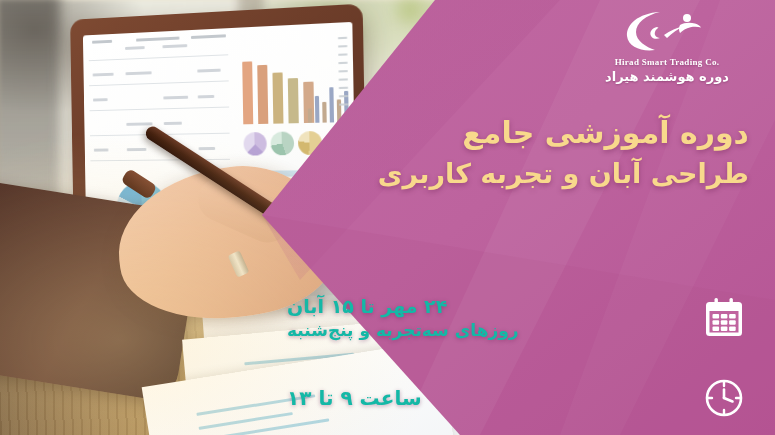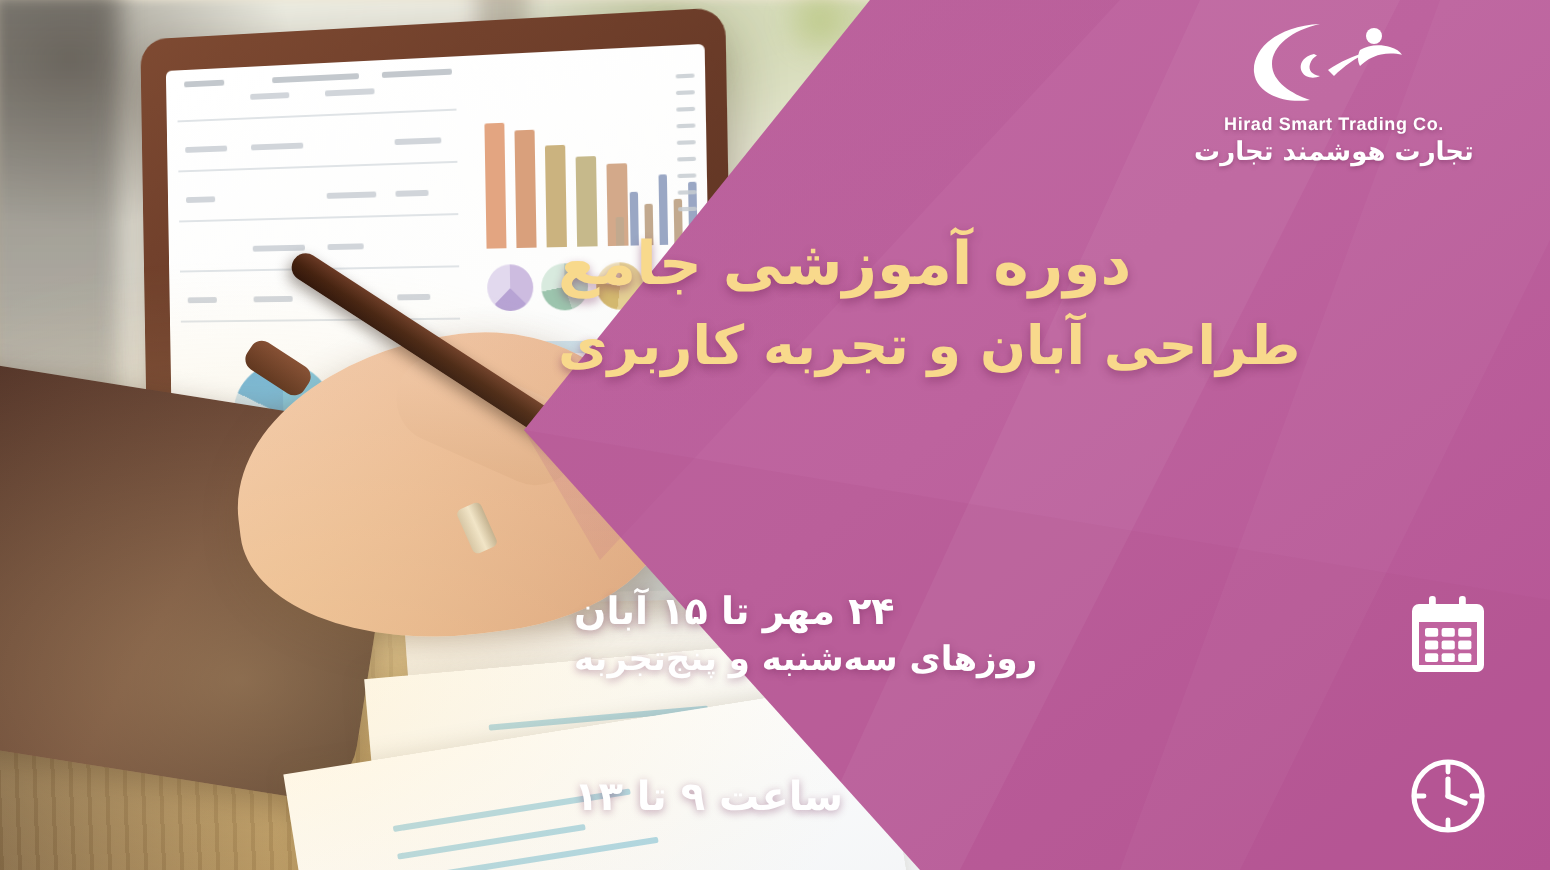--- a/index.html
+++ b/index.html
@@ -186,52 +186,52 @@
   
   .content{position:absolute;inset:0;}
 
   
   .logo{
     position:absolute;right:18px;top:8px;width:180px;
     text-align:center;color:#fff;
   }
   .logo-mark{height:46px;display:flex;align-items:center;justify-content:center;}
   .logo-en{
-    font-family:Liberation Sans, sans-serif;
+    font-family:Liberation Serif, serif;
     font-size:9px;font-weight:700;letter-spacing:.3px;
     color:#fff;margin-top:3px;direction:ltr;
     text-shadow:0 1px 2px rgba(90,30,70,.35);
   }
   .logo-fa{
     font-size:13px;font-weight:700;color:#fff;margin-top:2px;
     letter-spacing:.5px;text-shadow:0 1px 2px rgba(90,30,70,.35);
   }
 
   
   .headline{
     position:absolute;right:26px;top:112px;width:470px;
-    text-align:left;color:#f8d98c;
+    text-align:right;color:#f8d98c;
   }
   .h-line{
     font-size:30px;font-weight:700;line-height:1.42;
     letter-spacing:.5px;
     text-shadow:0 2px 5px rgba(110,35,85,.45);
   }
   .h-line.small{font-size:27px;}
   .h-en{
     direction:ltr;font-size:26px;font-weight:700;
     line-height:1.5;letter-spacing:.2px;
     text-shadow:0 2px 5px rgba(110,35,85,.45);
   }
 
   
   .info{
     position:absolute;right:24px;width:470px;
     display:flex;align-items:center;justify-content:flex-start;gap:16px;
-    color:#ffffff;
+    color:#14b8a6;
   }
   .info.date{top:292px;}
   .info.time{top:372px;}
   .info-ico{
     flex:0 0 auto;width:54px;height:52px;
     display:flex;align-items:center;justify-content:center;
   }
   .info-txt{
     flex:1 1 auto;text-align:left;padding-left:6px;direction:rtl;
   }
@@ -392,21 +392,21 @@
           <path d="M33 18 C28 19 25 23 27 27 C28.5 30 33 30.5 36 29 C32 28.5 30 26 31 23 C31.6 21 33 19.6 34.5 18.8 Z" fill="#ffffff"></path>
 
           <circle cx="63" cy="9" r="4" fill="#ffffff"></circle>
 
           <path d="M56 16 C60 13.5 66 13 71 14.5 C74 15.4 76 16.8 77 18.4 C74 17.6 70 17.4 66.5 18.2 C62 19.2 58.5 21.4 56 24 C54.6 21.6 54.8 18.2 56 16 Z" fill="#ffffff"></path>
 
           <path d="M40 26 C46 22 53 18.5 60 17 C54 20 48 24 43 29 Z" fill="#ffffff"></path>
         </svg>
       </div>
       <div class="logo-en">Hirad Smart Trading Co.</div>
-      <div class="logo-fa">تجارت هوشمند تجارت</div>
+      <div class="logo-fa">دوره هوشمند هیراد</div>
     </div>
 
     <div class="headline">
       <div class="h-line">دوره آموزشی  جامع</div>
       <div class="h-line small">طراحی آبان و تجربه کاربری</div>
     </div>
 
     <div class="info date">
       <div class="info-ico">
         <svg width="44" height="44" viewBox="0 0 44 44" xmlns="http://www.w3.org/2000/svg">
@@ -422,21 +422,21 @@
             <rect x="18.8" y="24.3" width="6.6" height="4.4" rx="1"></rect>
             <rect x="27.1" y="24.3" width="6.6" height="4.4" rx="1"></rect>
             <rect x="10.5" y="30.6" width="6.6" height="4.4" rx="1"></rect>
             <rect x="18.8" y="30.6" width="6.6" height="4.4" rx="1"></rect>
             <rect x="27.1" y="30.6" width="6.6" height="4.4" rx="1"></rect>
           </g>
         </svg>
       </div>
       <div class="info-txt">
         <div class="l1">۲۴ مهر تا ۱۵ آبان</div>
-        <div class="l2">روزهای سه‌شنبه و پنج‌تجربه</div>
+        <div class="l2">روزهای سه‌تجربه و پنج‌شنبه</div>
       </div>
     </div>
 
     <div class="info time">
       <div class="info-ico">
         <svg width="44" height="44" viewBox="0 0 44 44" xmlns="http://www.w3.org/2000/svg">
           <circle cx="22" cy="22" r="17" fill="none" stroke="#fff" stroke-width="2.6"></circle>
           <g stroke="#fff" stroke-width="2.4" stroke-linecap="round">
             <line x1="22" y1="5.8" x2="22" y2="10"></line>
             <line x1="22" y1="34" x2="22" y2="38.2"></line>

